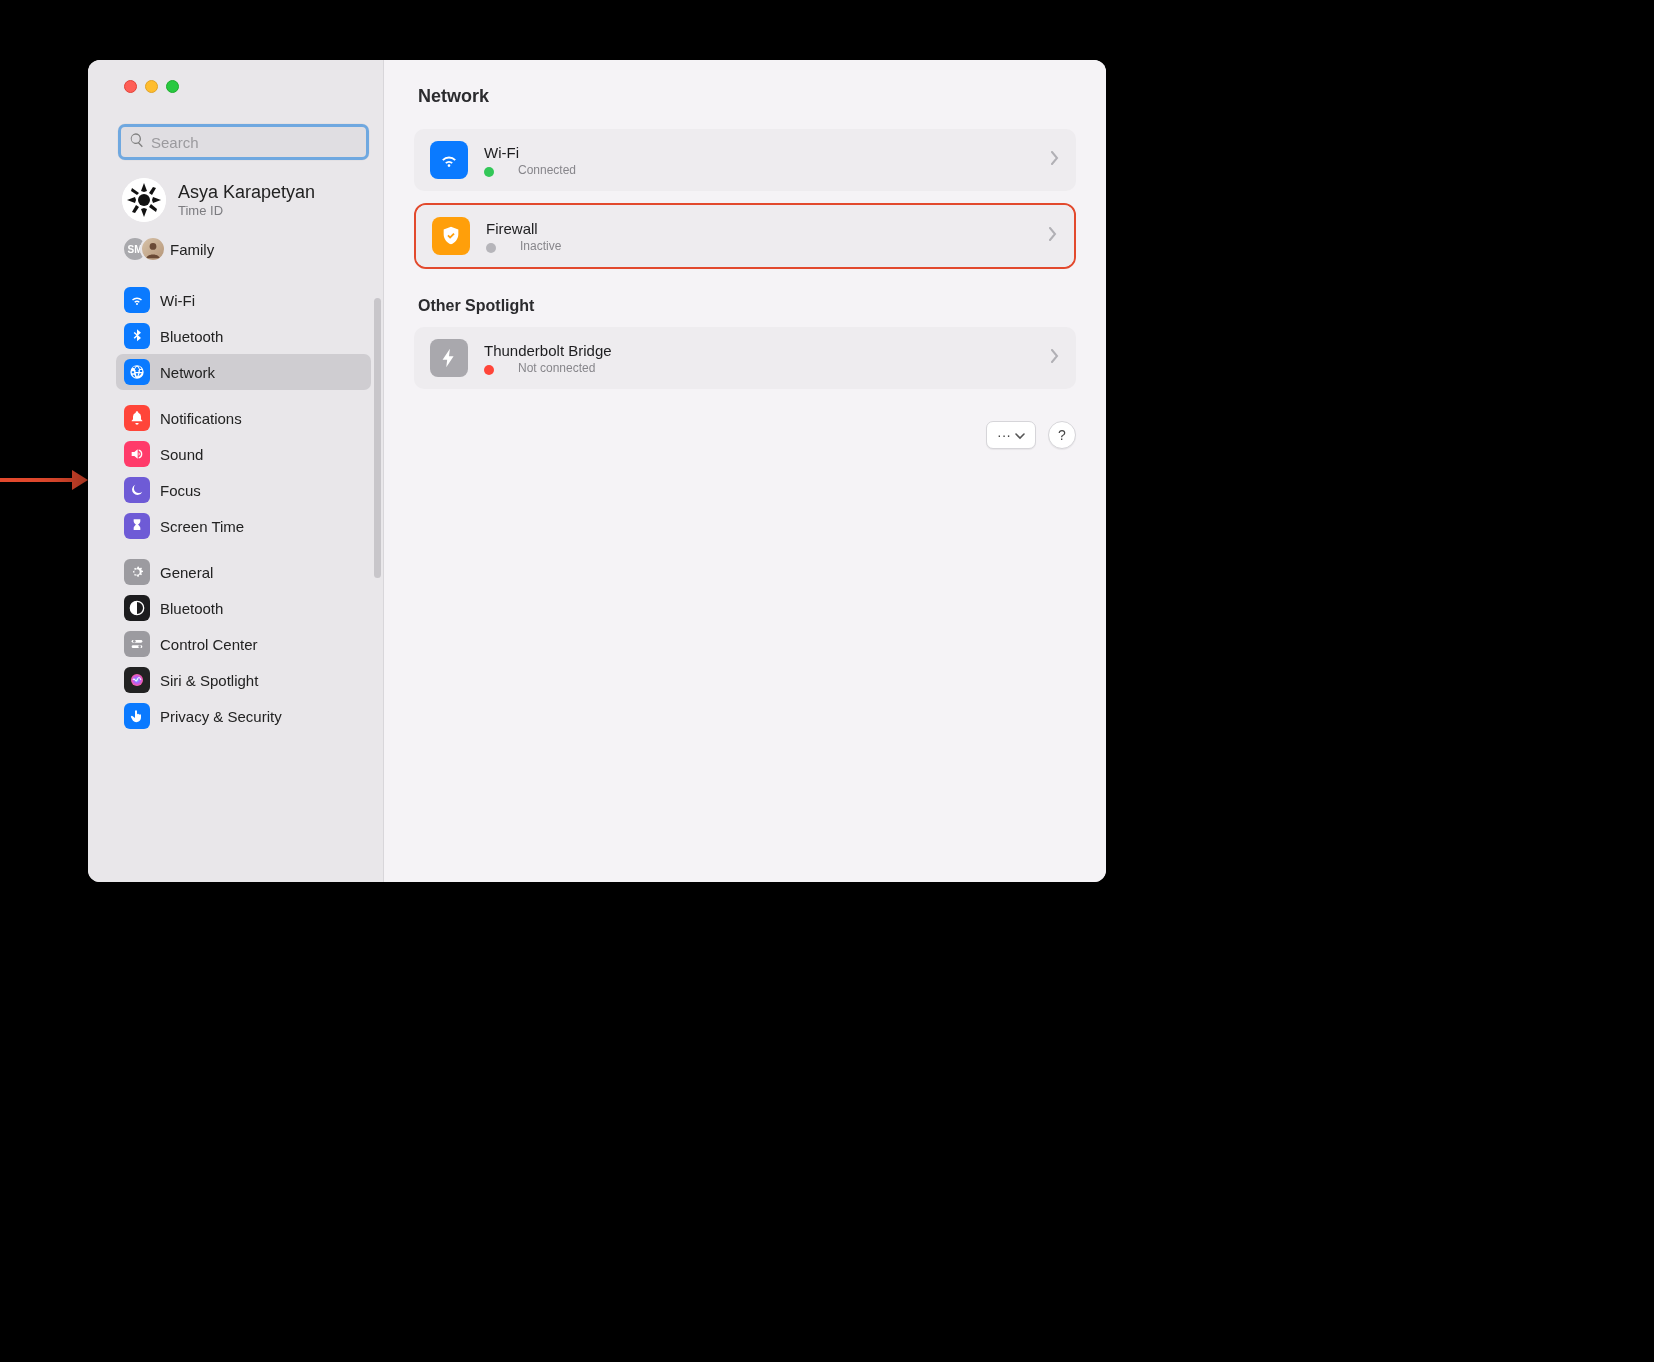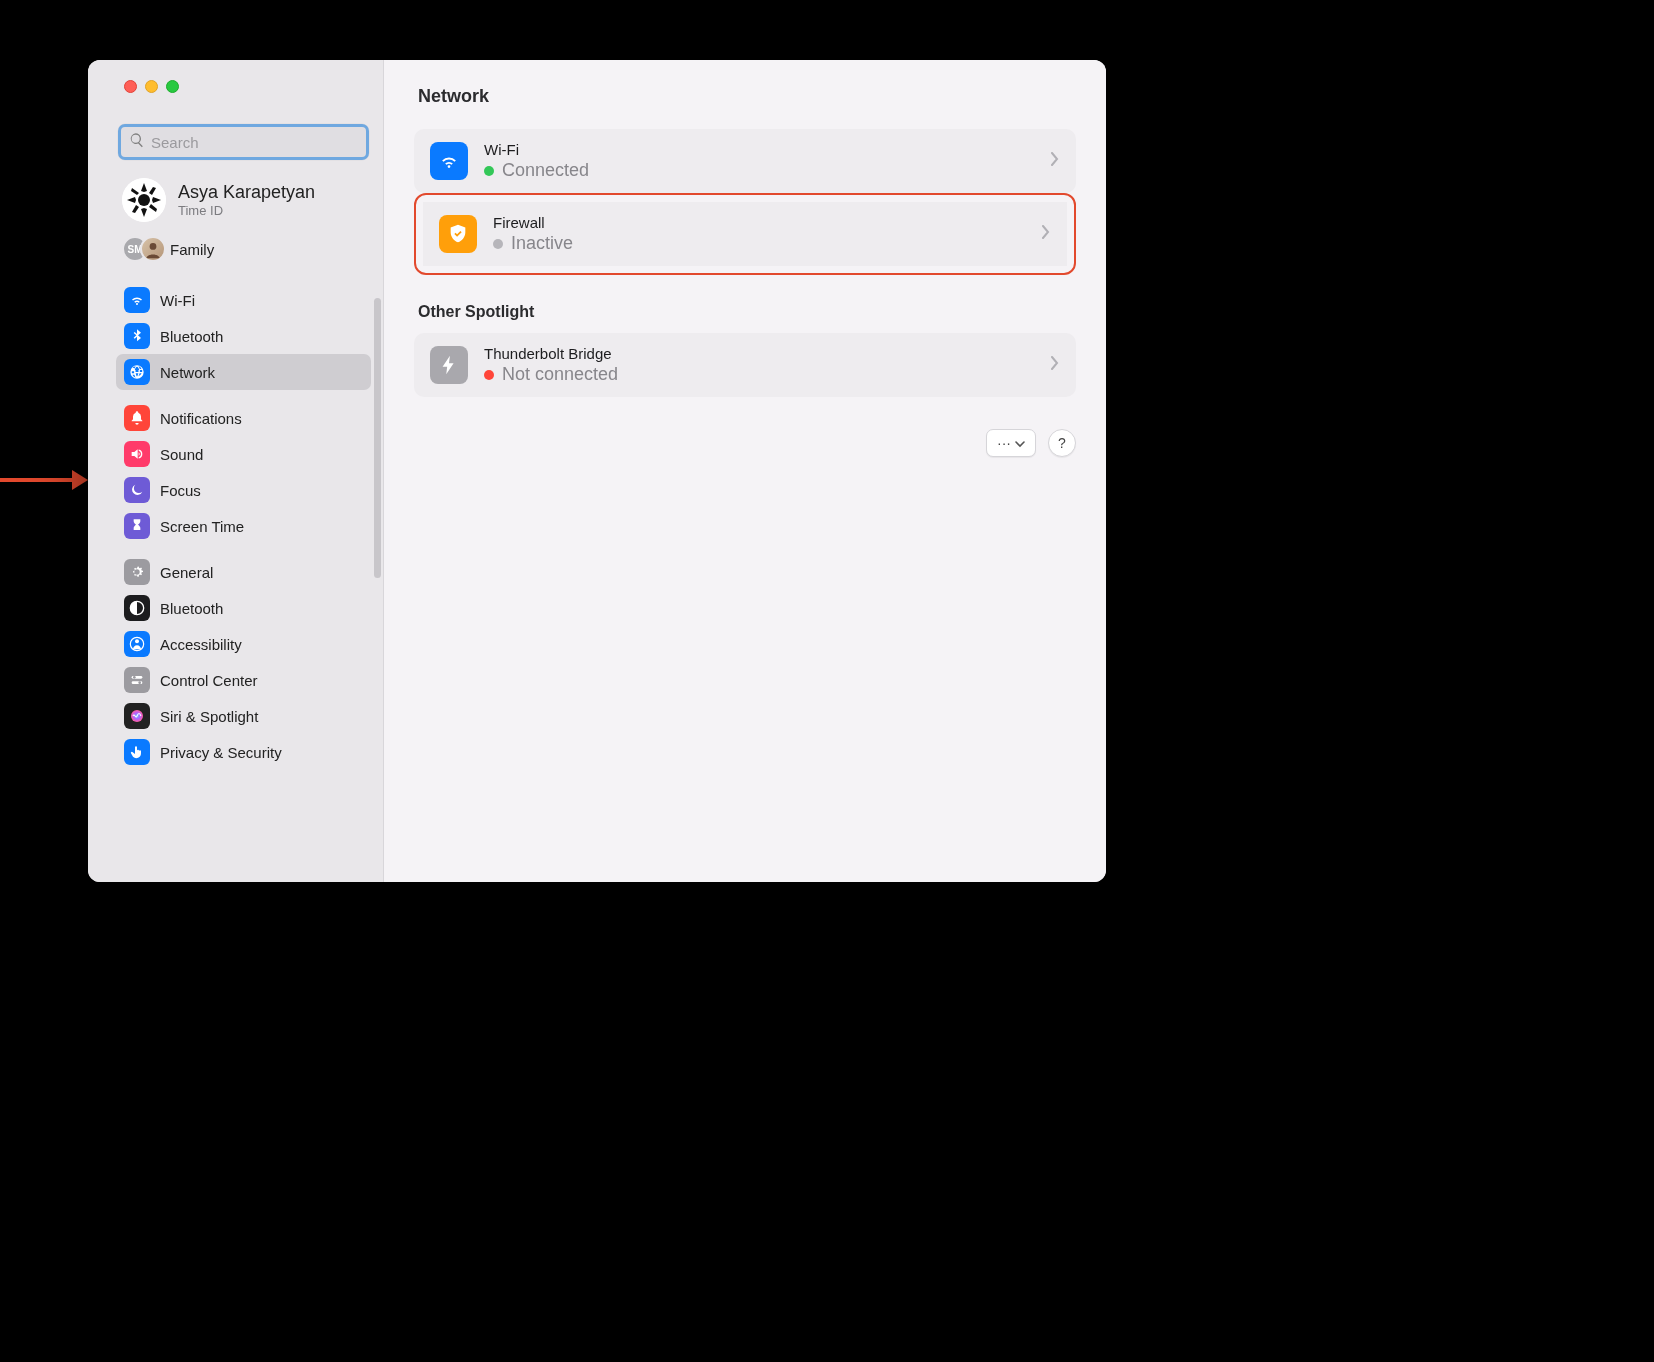--- a/index.html
+++ b/index.html
@@ -147,29 +147,30 @@
     position: relative;
   }
   .row .row-ico {
     width: 38px; height: 38px; border-radius: 8px;
     display: flex; align-items: center; justify-content: center;
     flex-shrink: 0;
   }
   .row .row-ico svg { width: 22px; height: 22px; fill: #fff; }
   .row .row-text { flex: 1; }
   .row .row-title { font-size: 15px; color: #1d1d1f; }
-  .row .row-sub { font-size: 18px; color: #87868b; display: flex; align-items: center; gap: 8px; margin-top: 2px; }
+  .row .row-sub { font-size: 12px; color: #87868b; display: flex; align-items: flex-end; gap: 24px; margin-top: 2px; }
   .status-dot { width: 10px; height: 10px; border-radius: 50%; display: inline-block; }
   .chev { color: #b8b7bb; }
   .chev svg { width: 10px; height: 14px; fill: #b1b0b5; }
 
   .highlight-box {
     border: 2.5px solid #e2492d;
     border-radius: 12px;
-    padding: 7px;
+    margin-top: 12px;
+    padding: 0;
     overflow: hidden;
   }
   .section-title {
     font-size: 16px; font-weight: 700; color: #2b2b2e;
     padding: 28px 4px 12px 4px;
   }
 
   .footer-actions {
     display: flex; justify-content: flex-end; gap: 12px;
     margin-top: 32px;
@@ -344,30 +345,20 @@
             <div class="sb-item">
       <div class="ico" style="background:#1c1c1e">
                 <svg viewBox="0 0 24 24">
                   <path d="M12 2a10 10 0 100 20V2z"></path>
                   <circle cx="12" cy="12" r="10" fill="none" stroke="#fff" stroke-width="2"></circle>
                 </svg>
               </div>
       <div class="label">Bluetooth</div>
             </div>
             <div class="sb-item">
-      <div class="ico" style="background:#0a7aff">
-                <svg viewBox="0 0 24 24">
-                  <circle cx="12" cy="8" r="3"></circle>
-                  <path d="M6 20c0-3.3 2.7-6 6-6s6 2.7 6 6"></path>
-                  <circle cx="12" cy="12" r="10" fill="none" stroke="#fff" stroke-width="1.8"></circle>
-                </svg>
-              </div>
-      <div class="label">Accessibility</div>
-            </div>
-            <div class="sb-item">
       <div class="ico" style="background:#9c9ba0">
                 <svg viewBox="0 0 24 24">
                   <rect x="4" y="6" width="16" height="4" rx="2"></rect>
                   <rect x="4" y="14" width="16" height="4" rx="2"></rect>
                   <circle cx="8" cy="8" r="2" fill="#9c9ba0"></circle>
                   <circle cx="16" cy="16" r="2" fill="#9c9ba0"></circle>
                 </svg>
               </div>
       <div class="label">Control Center</div>
             </div>

